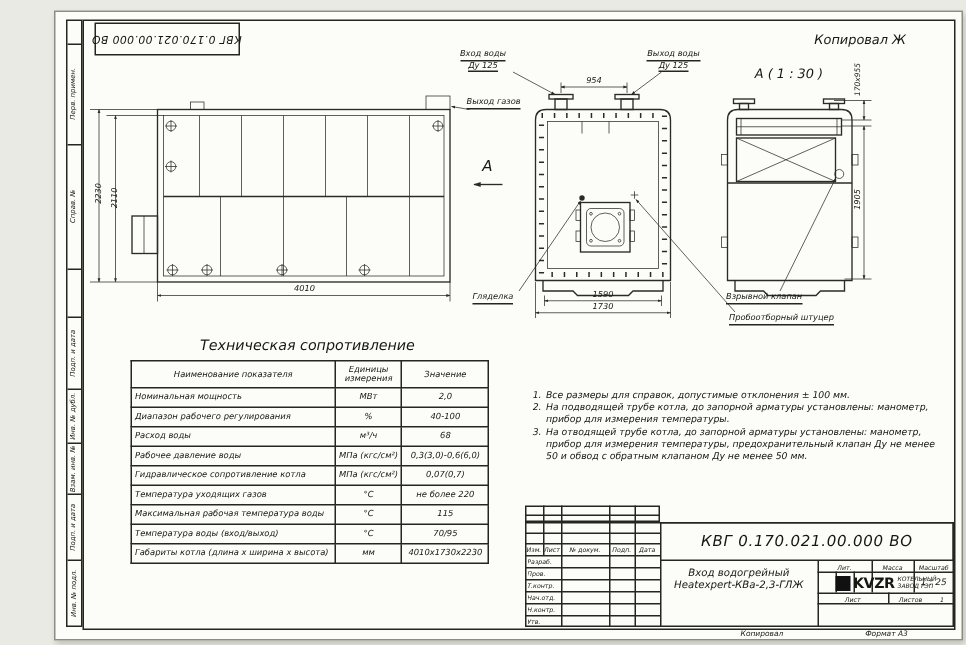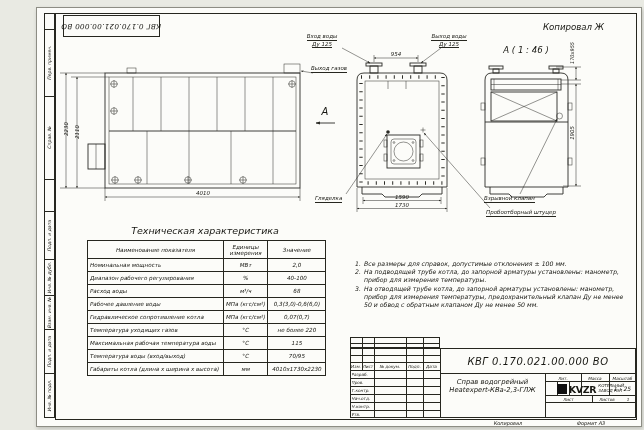--- a/index.html
+++ b/index.html
@@ -241,27 +241,27 @@
   <span>Выход воды</span><br>
   <span>Ду 125</span>
 </div>
 <div class="dimtxt" style="left:375px;top:50.5px;width:42px">954</div>
 <div class="txt s55 u" style="left:311px;top:65px"><span>Выход газов</span></div>
 <div class="txt s10 ctr" style="left:318px;top:106px;width:14px">А</div>
 <div class="txt s55 u" style="left:315px;top:195px"><span>Гляделка</span></div>
 <div class="dimtxt" style="left:381px;top:193.5px;width:42px">1590</div>
 <div class="dimtxt" style="left:381px;top:201.5px;width:42px">1730</div>
 
-<div class="txt s9 ctr" style="left:496px;top:45px;width:60px">А ( 1 : 46 )</div>
+<div class="txt s9 ctr" style="left:496px;top:45px;width:60px">А ( 1 : 30 )</div>
 <div class="vdim" style="left:552px;top:50px;font-size:5px">170х955</div>
 <div class="vdim" style="left:552px;top:130px">1905</div>
 <div class="txt s55 u" style="left:484px;top:195px"><span>Взрывной клапан</span></div>
 <div class="txt s55 u" style="left:486px;top:209px"><span>Пробоотборный штуцер</span></div>
 
-<div class="abs tb-title">Техническая характеристика</div>
+<div class="abs tb-title">Техническая сопротивление</div>
 <table class="spec">
   <colgroup>
       <col style="width:136px">
       <col style="width:42px">
       <col style="width:58px">
     </colgroup>
   <thead>
     <tr>
       <th>Наименование показателя</th>
       <th>Единицы измерения</th>
@@ -360,21 +360,21 @@
 <div class="tbcell ctr" style="left:423px;top:363.5px;width:17px">Дата</div>
 
 <div class="tbcell" style="left:351.5px;top:371.5px;width:23px">Разраб.</div>
 <div class="tbcell" style="left:351.5px;top:379.5px;width:23px">Пров.</div>
 <div class="tbcell" style="left:351.5px;top:387.5px;width:23px">Т.контр.</div>
 <div class="tbcell" style="left:351.5px;top:395.5px;width:23px">Нач.отд.</div>
 <div class="tbcell" style="left:351.5px;top:403.5px;width:23px">Н.контр.</div>
 <div class="tbcell" style="left:351.5px;top:411.5px;width:23px">Утв.</div>
 
 <div class="abs ctr" style="left:441px;top:378px;width:103px">
-  <div class="txt" style="position:static;font-size:6.8px">Справ водогрейный</div>
+  <div class="txt" style="position:static;font-size:6.8px">Вход водогрейный</div>
   <div class="txt" style="position:static;font-size:6.8px">Heatexpert-КВа-2,3-ГЛЖ</div>
 </div>
 
 <div class="vl" style="left:545px;top:374px;height:44px"></div>
 <div class="hl" style="left:545px;top:381px;width:91px"></div>
 <div class="hl" style="left:545px;top:395px;width:91px"></div>
 <div class="hl" style="left:545px;top:402px;width:91px"></div>
 <div class="vl" style="left:581px;top:374px;height:21px"></div>
 <div class="vl" style="left:609px;top:374px;height:21px"></div>
 <div class="vl" style="left:557px;top:381px;height:14px"></div>

